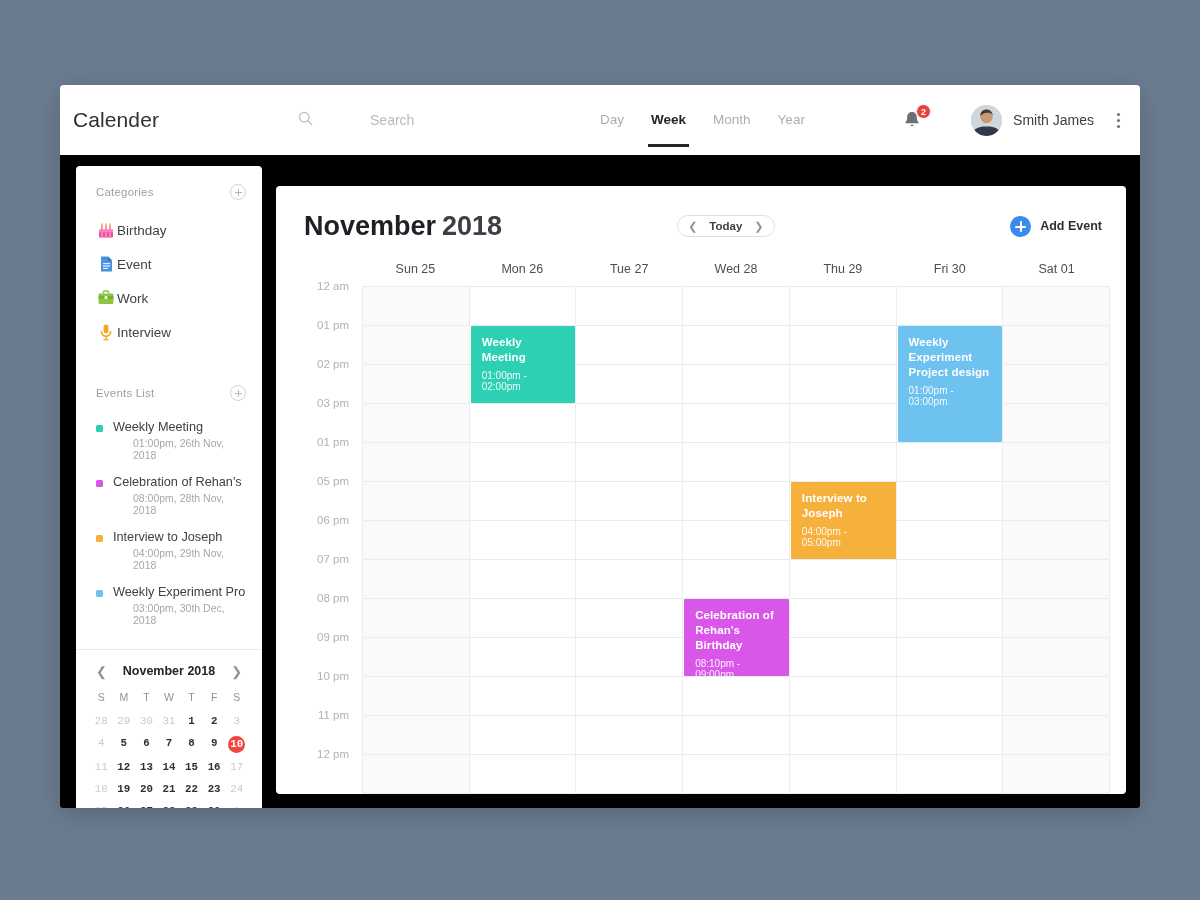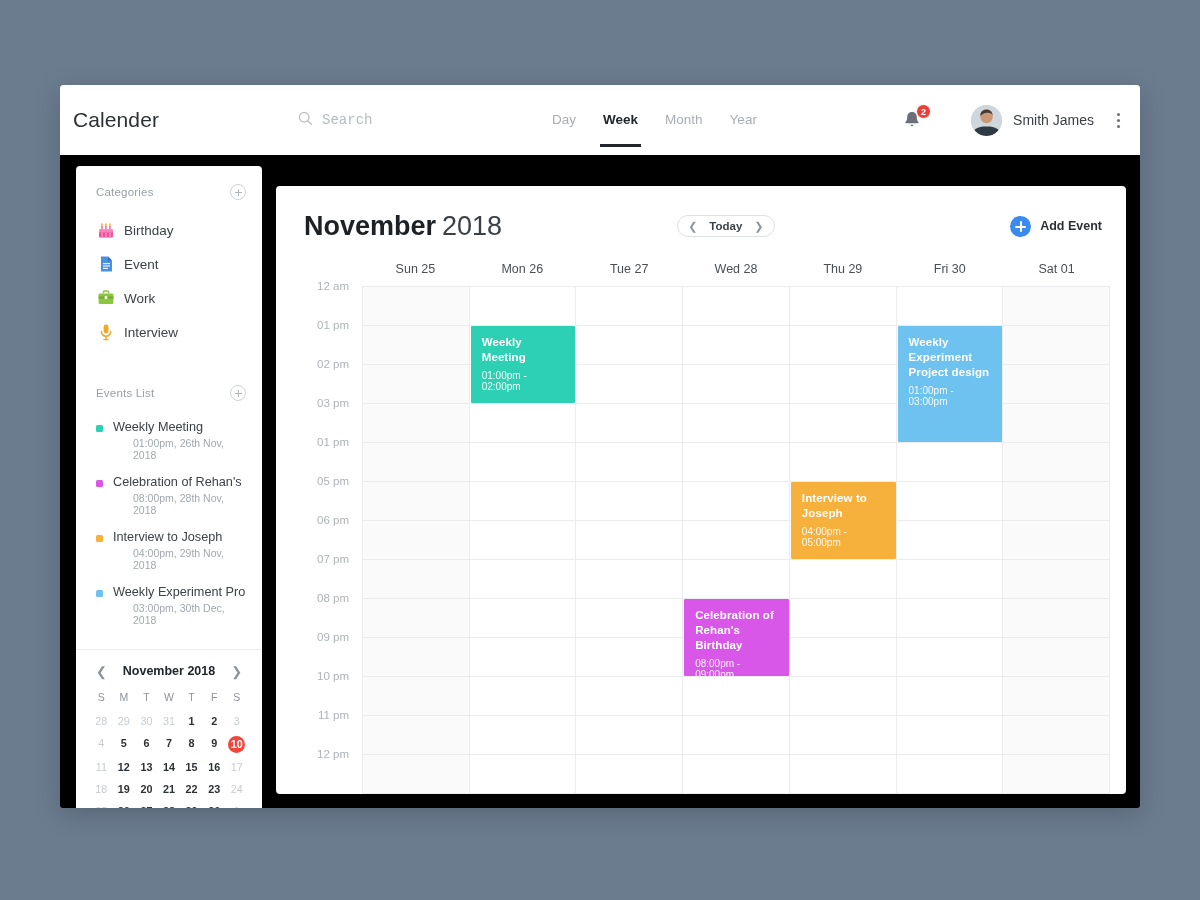--- a/index.html
+++ b/index.html
@@ -37,25 +37,26 @@
     letter-spacing: .1px;
   }
   .search-box {
     display: flex; align-items: center;
     margin-left: 139px;
     gap: 9px;
   }
   .search-icon { display:block; }
   .search-input {
     border: none; outline: none;
-    font-family: Liberation Mono, monospace;
+    font-family: Liberation Sans, sans-serif;
     font-size: 14px;
     color: #9aa0a6;
     background: transparent;
     width: 160px;
+    margin-left: 48px;
   }
   .search-input::placeholder { color: #b7bcc2; }
 
   .viewtabs {
     display: flex; align-items: center;
     gap: 27px;
     margin-left: 70px;
   }
   .viewtab {
     font-size: 13.5px;
@@ -155,21 +156,21 @@
     content:""; position:absolute; background:#b1b7bd;
   }
   .plus-circle::before { left:3.5px; right:3.5px; top:7px; height:1.3px; }
   .plus-circle::after { top:3.5px; bottom:3.5px; left:7px; width:1.3px; }
 
   .cat-list { padding: 13px 0 18px 0; }
   .cat-item {
     display: flex; align-items: center;
     padding: 7px 20px;
     cursor: pointer;
-    gap: 8px;
+    gap: 1px;
   }
   .cat-icon { width: 20px; height: 20px; flex-shrink: 0; display:block; }
   .cat-label { font-size: 13.5px; color: #3d4248; }
 
   .sb-divider { height: 1px; background: #ececee; margin: 0 0; }
 
   .ev-list { padding: 12px 0 16px 0; }
   .ev-item {
     display: flex;
     padding: 7px 18px 7px 20px;
@@ -199,21 +200,21 @@
   .mini-arrow { font-size: 13px; color: #8d939a; cursor: pointer; line-height: 1; }
   .mini-grid {
     display: grid;
     grid-template-columns: repeat(7, 1fr);
     row-gap: 7px;
     text-align: center;
   }
   .mini-dow { font-size: 10.5px; color: #8d939a; padding-bottom: 4px; }
   .mini-day {
     font-size: 10.8px; color: #2d3136; font-weight: bold;
-    cursor: pointer; line-height: 15px;
+    cursor: pointer; line-height: 15px; font-family: Liberation Mono, monospace;
   }
   .mini-day.muted { color: #c7ccd1; font-weight: normal; }
   .mini-day.today span {
     display: inline-block;
     width: 17px; height: 17px; line-height: 17px;
     border-radius: 50%;
     background: #f2463c; color: #fff;
   }
 
   
@@ -224,21 +225,21 @@
     box-shadow: 0 1px 3px rgba(0,0,0,.06);
     padding: 18px 16px 0 16px;
     overflow: hidden;
   }
   .main-head {
     display: flex; align-items: center;
     padding: 0 2px 0 12px;
     height: 44px;
   }
   .month-title { font-size: 27px; color: #1d2126; font-weight: bold; }
-  .month-title .yr { font-weight: 400; color: #3b4047; margin-left: 6px; }
+  .month-title .yr { font-weight: 700; color: #3b4047; margin-left: 6px; }
   .today-pill {
     margin-left: 175px;
     display: flex; align-items: center;
     border: 1px solid #dde1e5;
     border-radius: 13px;
     height: 22px;
     padding: 0 10px;
     gap: 12px;
     cursor: pointer;
   }
@@ -703,20 +704,20 @@
             <div class="event" style="background: rgb(109, 194, 240); left: calc(71.4286% + 1px); width: calc(14.2857% - 2px); top: 39px; height: 116px;">
               <div class="etitle">Weekly Experiment Project design</div>
               <div class="etime">01:00pm - 03:00pm</div>
             </div>
             <div class="event" style="background: rgb(246, 176, 60); left: calc(57.1429% + 1px); width: calc(14.2857% - 2px); top: 195px; height: 77px;">
               <div class="etitle">Interview to Joseph</div>
               <div class="etime">04:00pm - 05:00pm</div>
             </div>
             <div class="event" style="background: rgb(217, 87, 232); left: calc(42.8571% + 1px); width: calc(14.2857% - 2px); top: 312px; height: 77px;">
               <div class="etitle">Celebration of Rehan's Birthday</div>
-              <div class="etime">08:00pm - 09:00pm</div>
+              <div class="etime">08:10pm - 09:00pm</div>
             </div>
           </div>
       </div>
     </div>
 
   </div>
 </div>
 
 </body></html>

